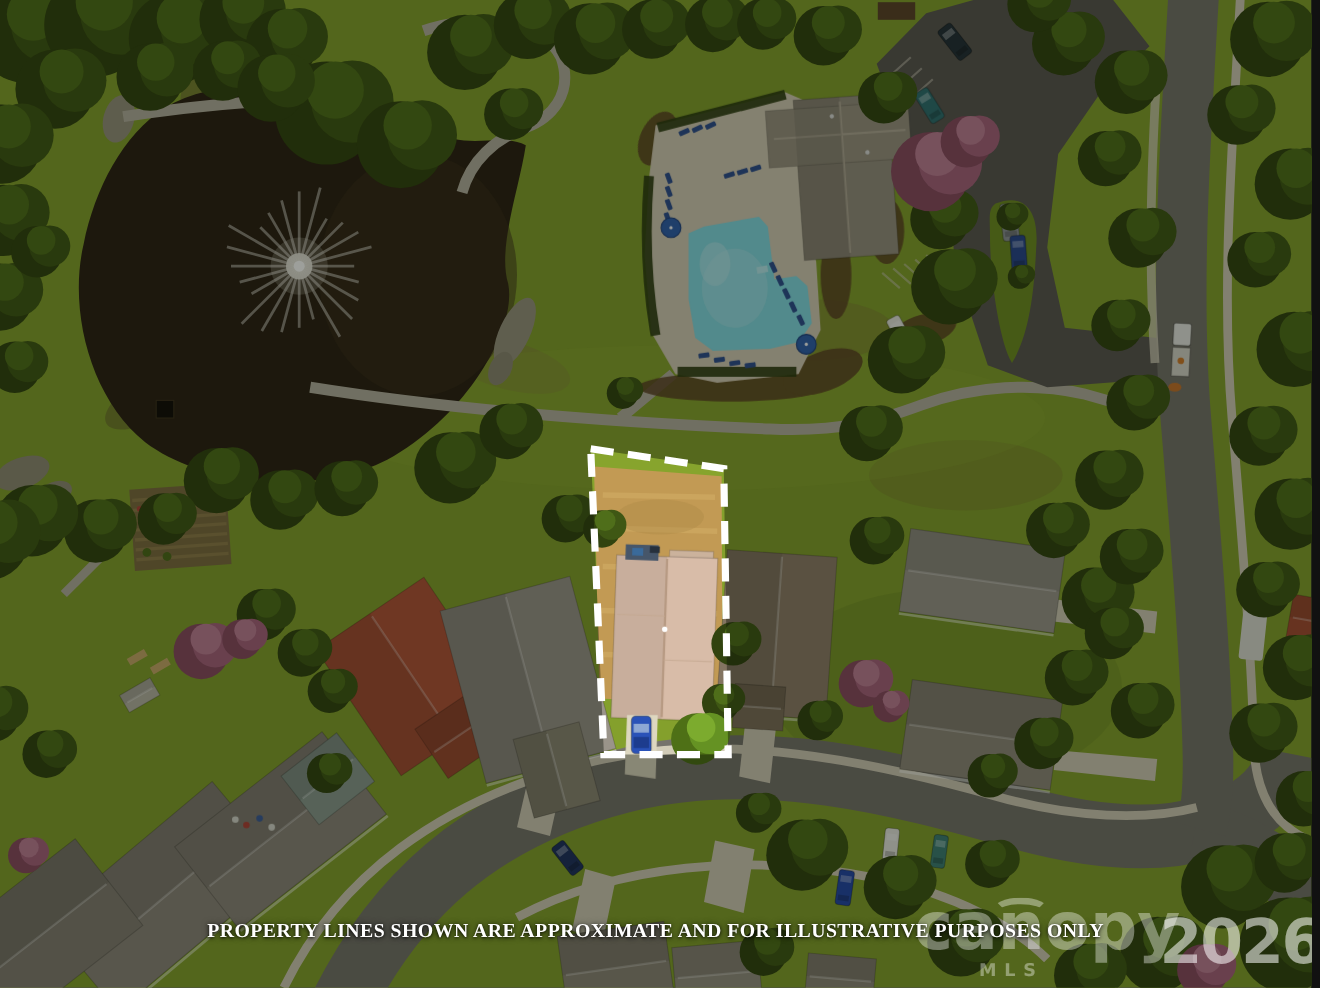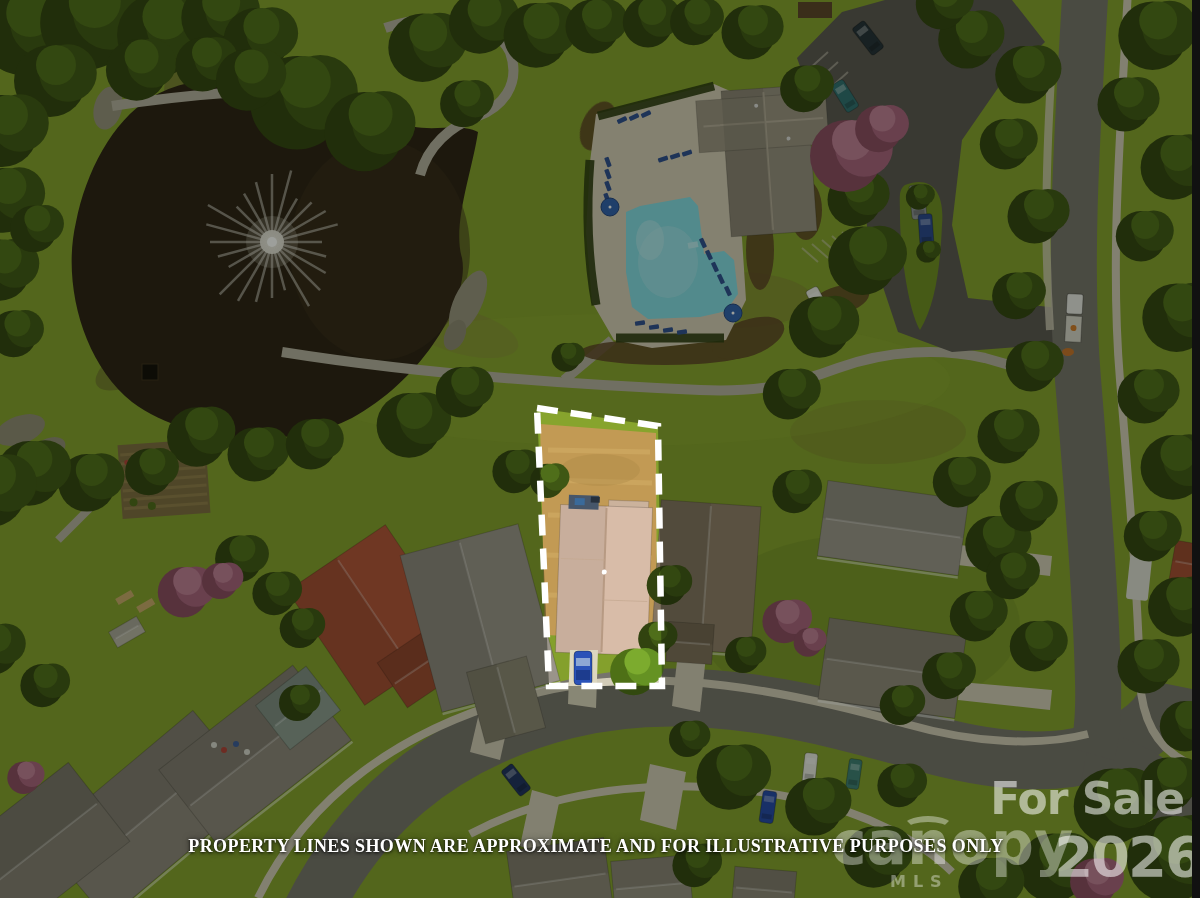--- a/index.html
+++ b/index.html
@@ -677,16 +677,15 @@
       </g>
 
   <path fill="rgba(10,14,5,0.40)" fill-rule="evenodd" d="M0,0 H1200 V898 H0 Z M537,408 L658,426 L662,686 L549,686 Z"></path>
 
   <path fill="none" stroke-width="6.5" stroke-dasharray="21 13" stroke-linecap="butt" d="M537,408 L658,426 L662,686 L549,686 Z" stroke="#ffffff"></path>
 </svg>
 
   <div class="wm-brand">canopy</div>
   <div class="wm-brand-arc"></div>
   <div class="wm-brand-sub">MLS</div>
-  <div class="wm-sale">For Sale</div>
   <div class="wm-year">2026</div>
   <div class="disclaimer">PROPERTY LINES SHOWN ARE APPROXIMATE AND FOR ILLUSTRATIVE PURPOSES ONLY</div>
 </div>
 
 </body></html>

